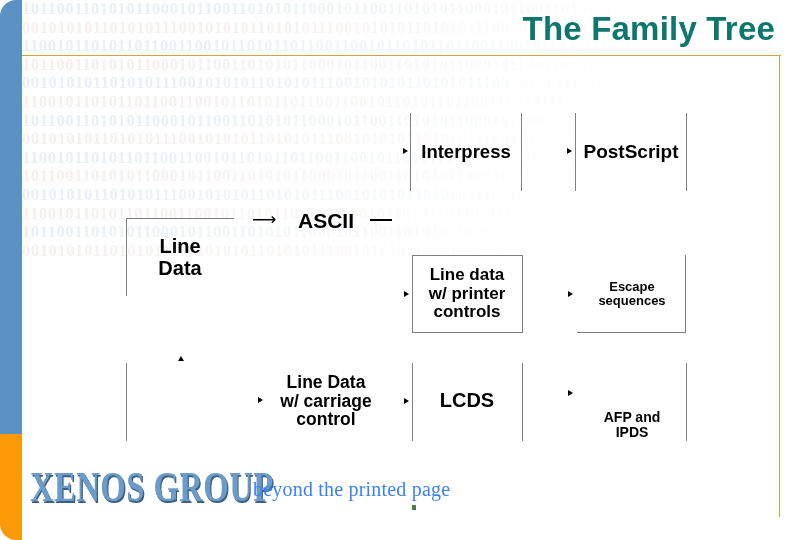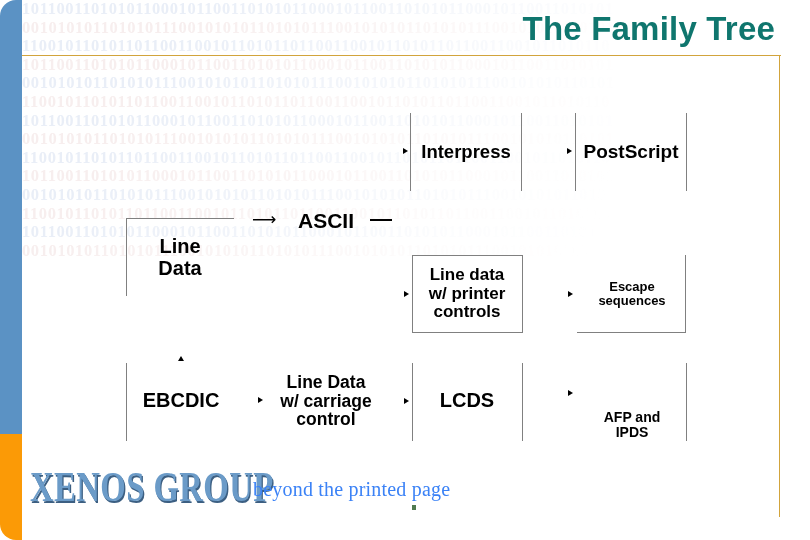--- a/index.html
+++ b/index.html
@@ -225,21 +225,20 @@
 controls</div>
 
     <div class="edge v" style="left:685px; top:255px; height:78px;"></div>
     <div class="edge h" style="left:577px; top:332px; width:109px;"></div>
     <div class="marker right" style="left:568px; top:291px;"></div>
     <div class="node" style="left:578px; top:265px; width:108px; height:58px; font-size:13px; white-space:pre-line;">Escape
 sequences</div>
 
     <div class="edge v" style="left:126px; top:363px; height:78px;"></div>
     <div class="marker up" style="left:178px; top:356px;"></div>
-    <div class="node" style="left:128px; top:386px; width:106px; height:30px; font-size:20px;">EBCDIC</div>
 
     <div class="marker right" style="left:258px; top:397px;"></div>
     <div class="node" style="left:266px; top:366px; width:120px; height:70px; font-size:17.5px; white-space:pre-line;">Line Data
 w/ carriage
 control</div>
 
     <div class="edge v" style="left:412px; top:363px; height:78px;"></div>
     <div class="edge v" style="left:522px; top:363px; height:78px;"></div>
     <div class="marker right" style="left:404px; top:398px;"></div>
     <div class="node" style="left:413px; top:386px; width:108px; height:30px; font-size:20px;">LCDS</div>

